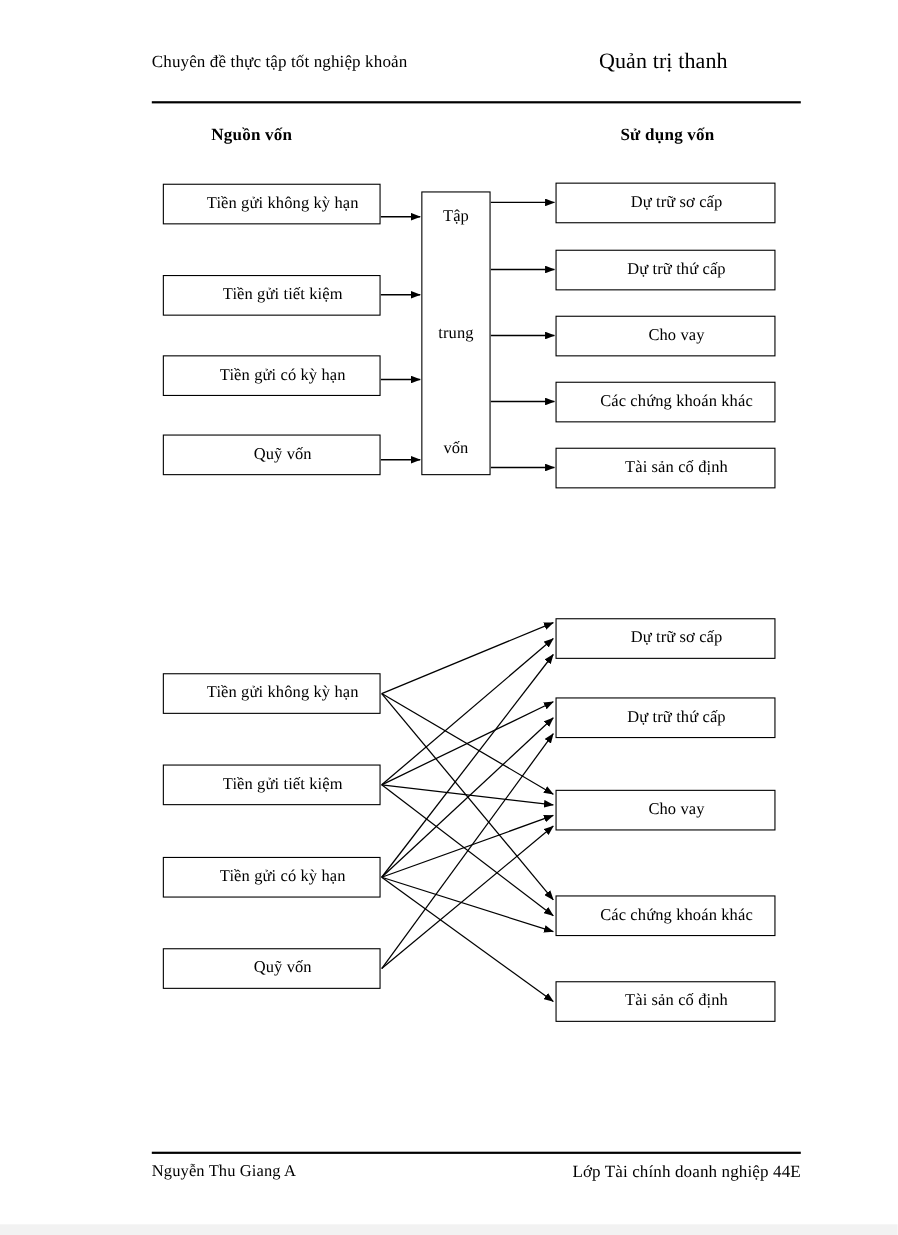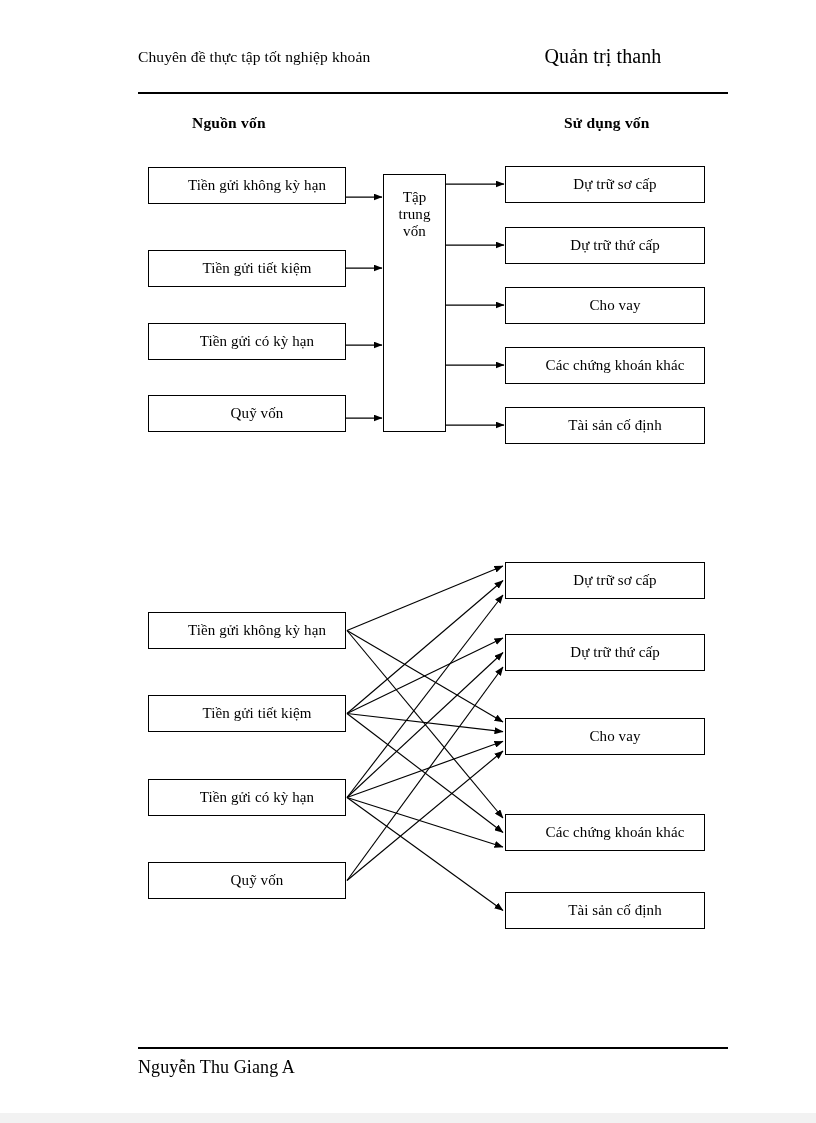--- a/index.html
+++ b/index.html
@@ -84,21 +84,21 @@
     padding-left: 20px;
   }
   .center-box {
     position: absolute;
     border: 1.3px solid #000;
     background: #ffffff;
     box-sizing: border-box;
     display: flex;
     flex-direction: column;
     align-items: center;
-    justify-content: flex-start;
+    justify-content: space-between;
     font-size: 15px;
     letter-spacing: 0.1px;
     z-index: 3;
     padding: 14px 0;
   }
   
   svg.links {
     position: absolute;
     left: 0; top: 0;
     width: 816px;
@@ -121,21 +121,21 @@
     left: 138px;
     top: 1047px;
     width: 590px;
     height: 0;
     border-top: 2px solid #000;
   }
   .footer-left {
     position: absolute;
     left: 138px;
     top: 1057px;
-    font-size: 18px;
+    font-size: 15px;
     letter-spacing: 0.1px;
   }
   .footer-right {
     position: absolute;
     right: 88px;
     top: 1057px;
     font-size: 15.5px;
     letter-spacing: 0.1px;
   }
   .bottom-edge {
@@ -266,15 +266,16 @@
   </div>
   <div class="dbox" style="left:505px; top:814px; width:200px; height:37px;">
     <span>Các chứng khoán khác</span>
   </div>
   <div class="dbox" style="left:505px; top:892px; width:200px; height:37px;">
     <span>Tài sản cố định</span>
   </div>
 
   <div class="footer-rule"></div>
   <div class="footer-left">Nguyễn Thu Giang A</div>
+  <div class="footer-right">Lớp Tài chính doanh nghiệp 44E</div>
 
   <div class="bottom-edge"></div>
 </div>
 
 </body></html>

